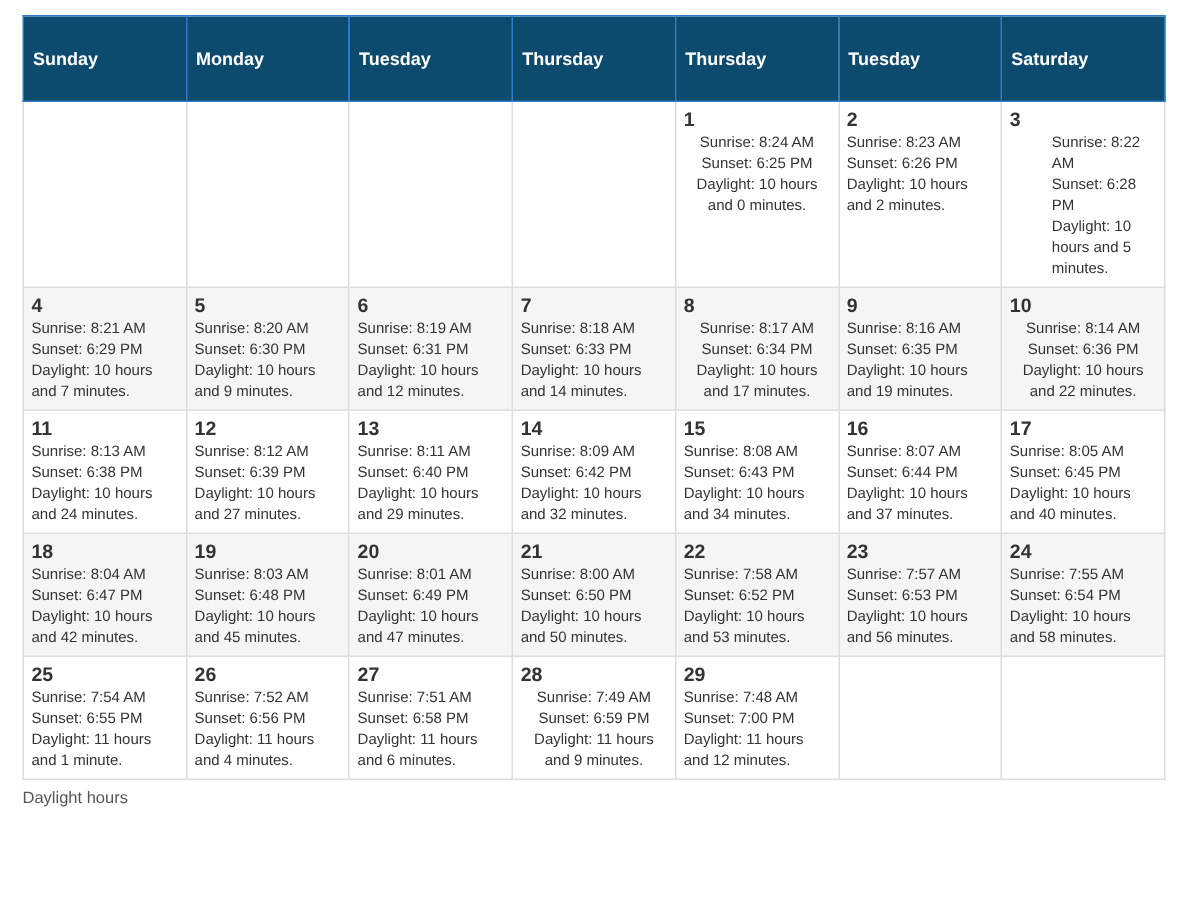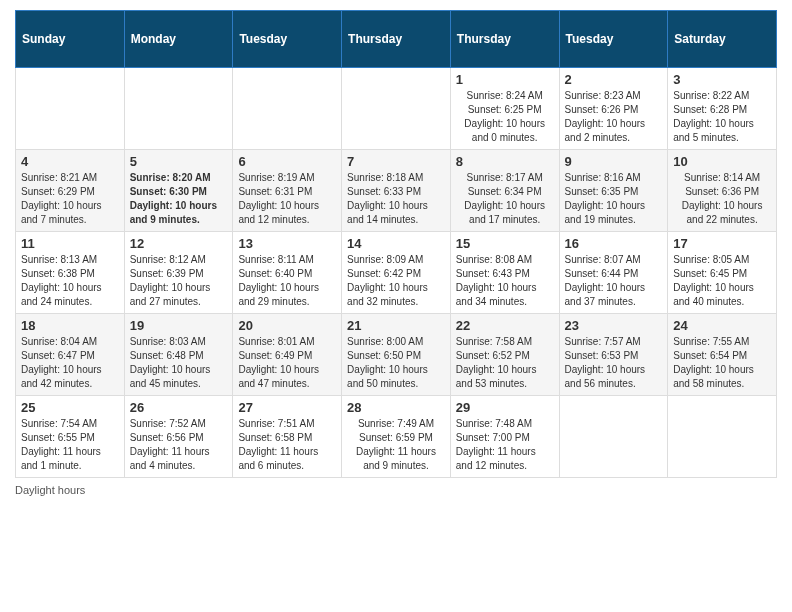--- a/index.html
+++ b/index.html
@@ -134,35 +134,35 @@
 Daylight: 10 hours and 0 minutes.</div>
           </td>
           <td>
             <div class="day-number">2</div>
             <div class="day-info" style="white-space: pre-line;">Sunrise: 8:23 AM
 Sunset: 6:26 PM
 Daylight: 10 hours and 2 minutes.</div>
           </td>
           <td>
             <div class="day-number">3</div>
-            <div class="day-info" style="white-space: pre-line;">Sunrise: 8:22 AM
+            <div class="day-info" style="white-space: pre-line; margin-left: 28px;">Sunrise: 8:22 AM
 Sunset: 6:28 PM
 Daylight: 10 hours and 5 minutes.</div>
           </td>
         </tr>
         <tr class="row-even">
           <td>
             <div class="day-number">4</div>
             <div class="day-info" style="white-space: pre-line;">Sunrise: 8:21 AM
 Sunset: 6:29 PM
 Daylight: 10 hours and 7 minutes.</div>
           </td>
           <td>
             <div class="day-number">5</div>
-            <div class="day-info" style="white-space: pre-line; font-weight: bold;">Sunrise: 8:20 AM
+            <div class="day-info" style="white-space: pre-line;">Sunrise: 8:20 AM
 Sunset: 6:30 PM
 Daylight: 10 hours and 9 minutes.</div>
           </td>
           <td>
             <div class="day-number">6</div>
             <div class="day-info" style="white-space: pre-line;">Sunrise: 8:19 AM
 Sunset: 6:31 PM
 Daylight: 10 hours and 12 minutes.</div>
           </td>
           <td>

